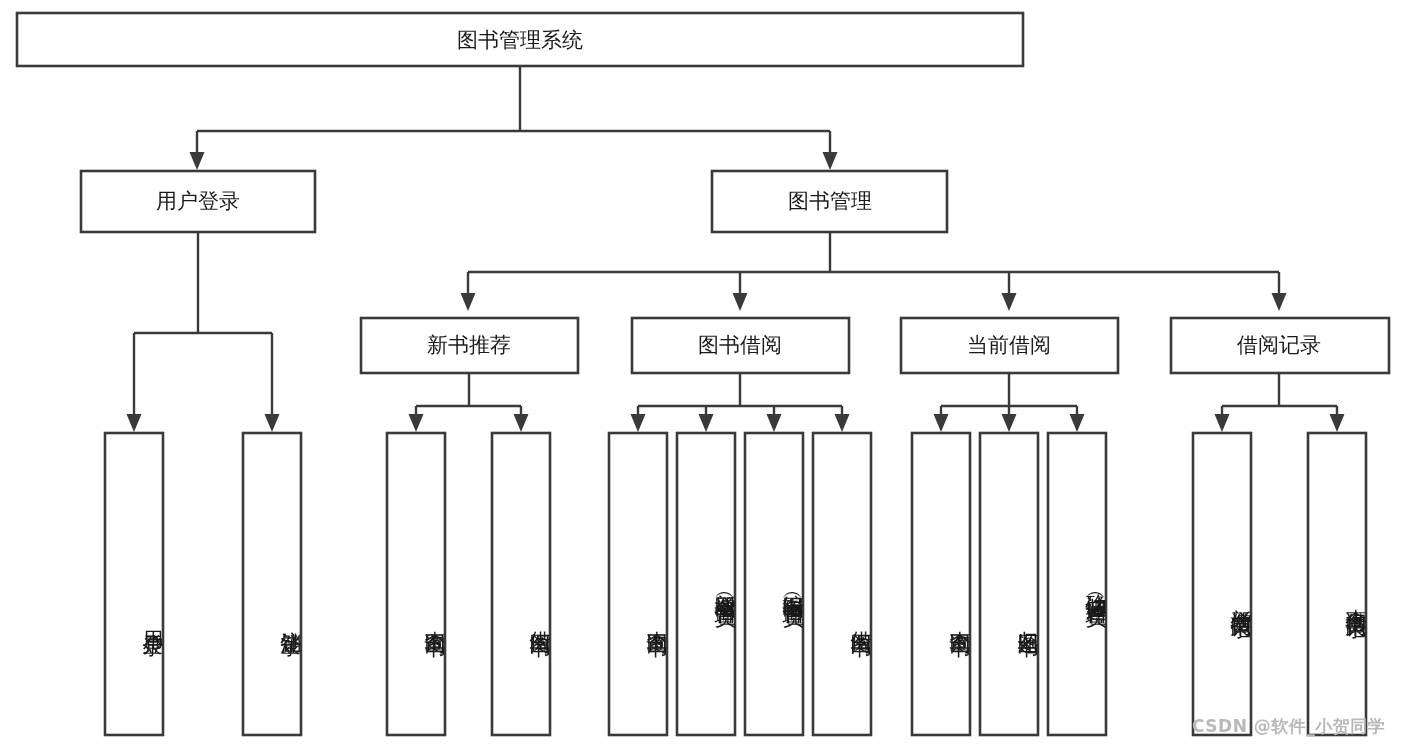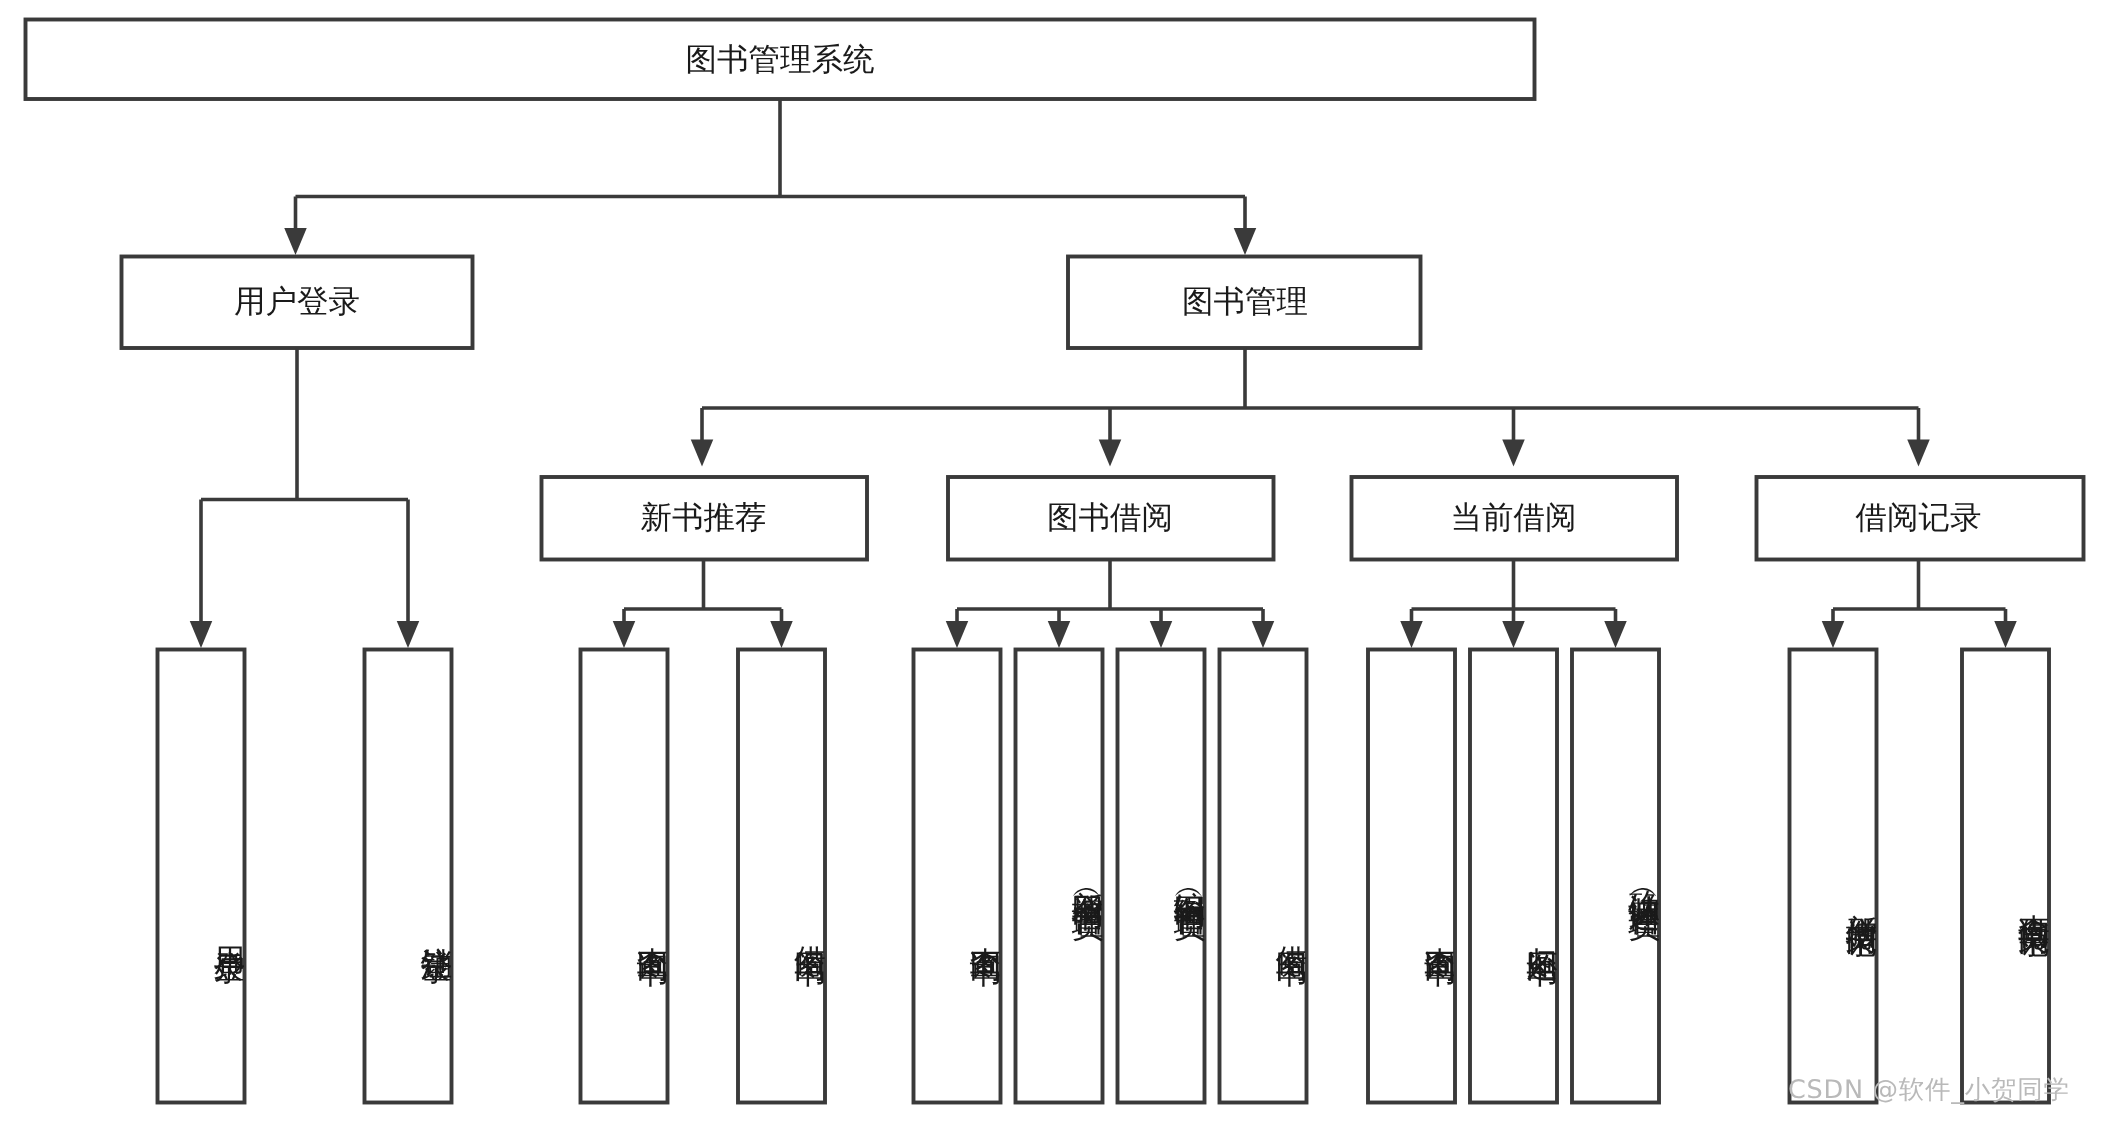--- a/index.html
+++ b/index.html
@@ -196,15 +196,15 @@
   <div class="node-label-v" style="left:745px; top:441px; width:58px; height:290px;">编辑图书（管理员）</div>
   <div class="node-label-v" style="left:813px; top:505px; width:58px; height:225px;">借阅图书</div>
 
   <div class="node-label-v" style="left:912px; top:505px; width:58px; height:225px;">查询图书</div>
   <div class="node-label-v" style="left:980px; top:505px; width:58px; height:225px;">归还图书</div>
   <div class="node-label-v" style="left:1048px; top:441px; width:58px; height:290px;">确认归还（管理员）</div>
 
   <div class="node-label-v" style="left:1193px; top:465px; width:58px; height:265px;">新增借阅记录</div>
   <div class="node-label-v" style="left:1308px; top:465px; width:58px; height:265px;">查询借阅记录</div>
 
-  <div class="watermark" style="left:1192px; top:715px;">CSDN @软件_小贺同学</div>
+  <div class="watermark" style="left:1192px; top:715px;font-weight:bold;">CSDN @软件_小贺同学</div>
 
 </div>
 
 </body></html>

